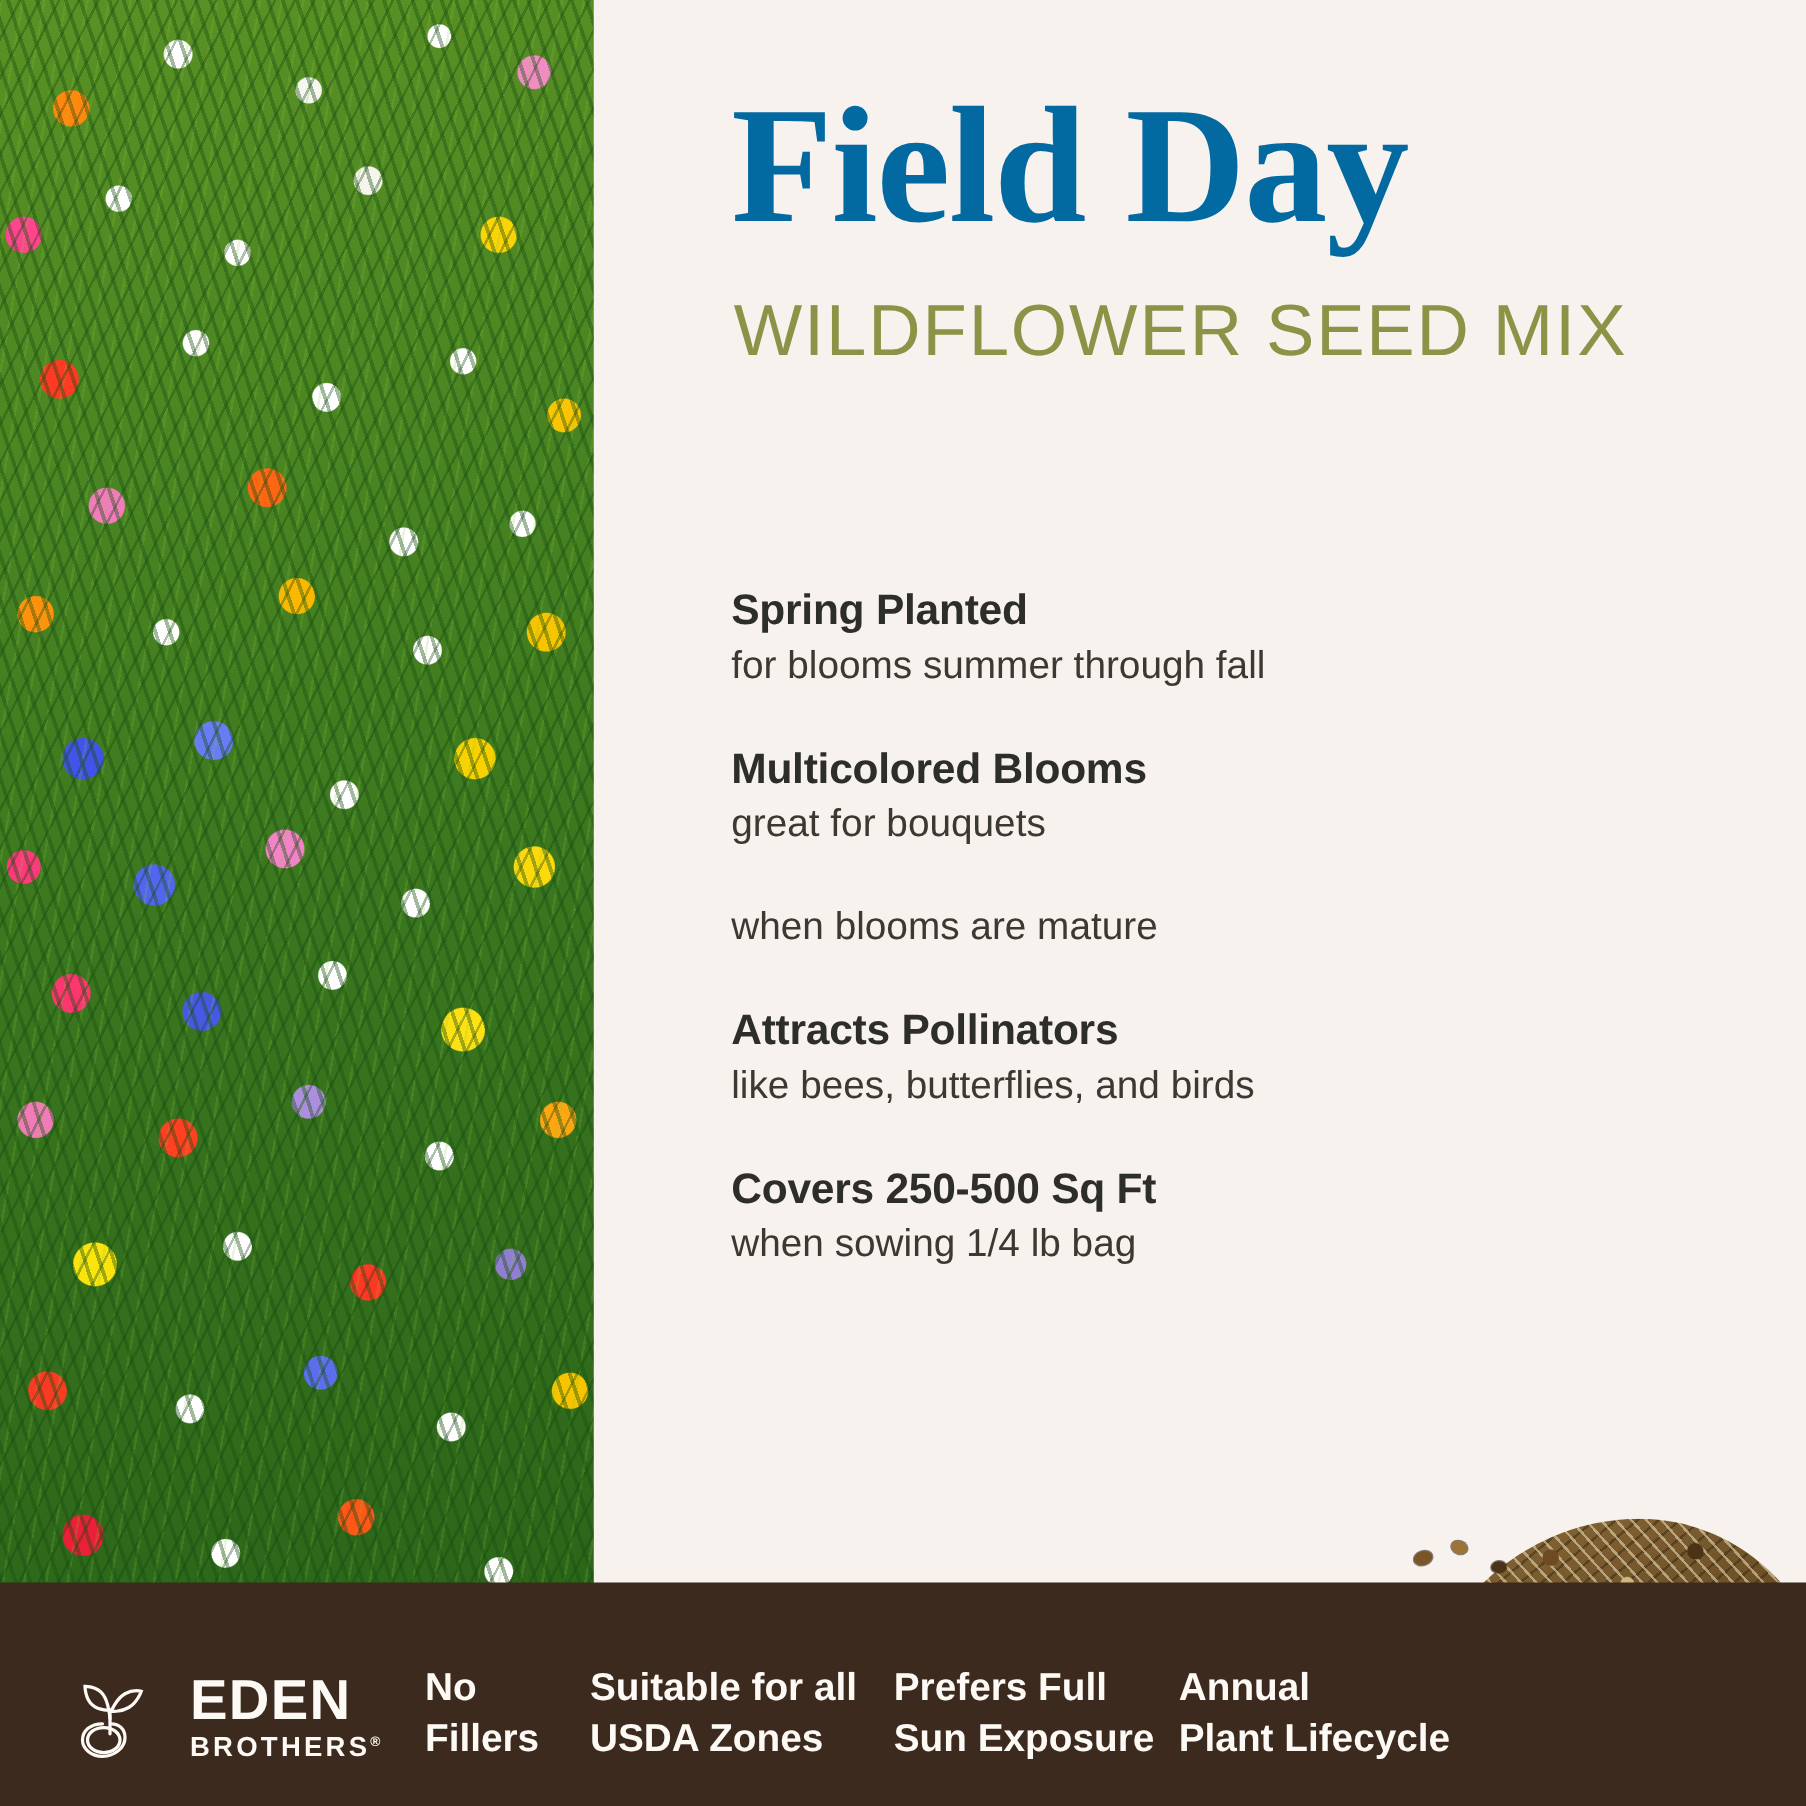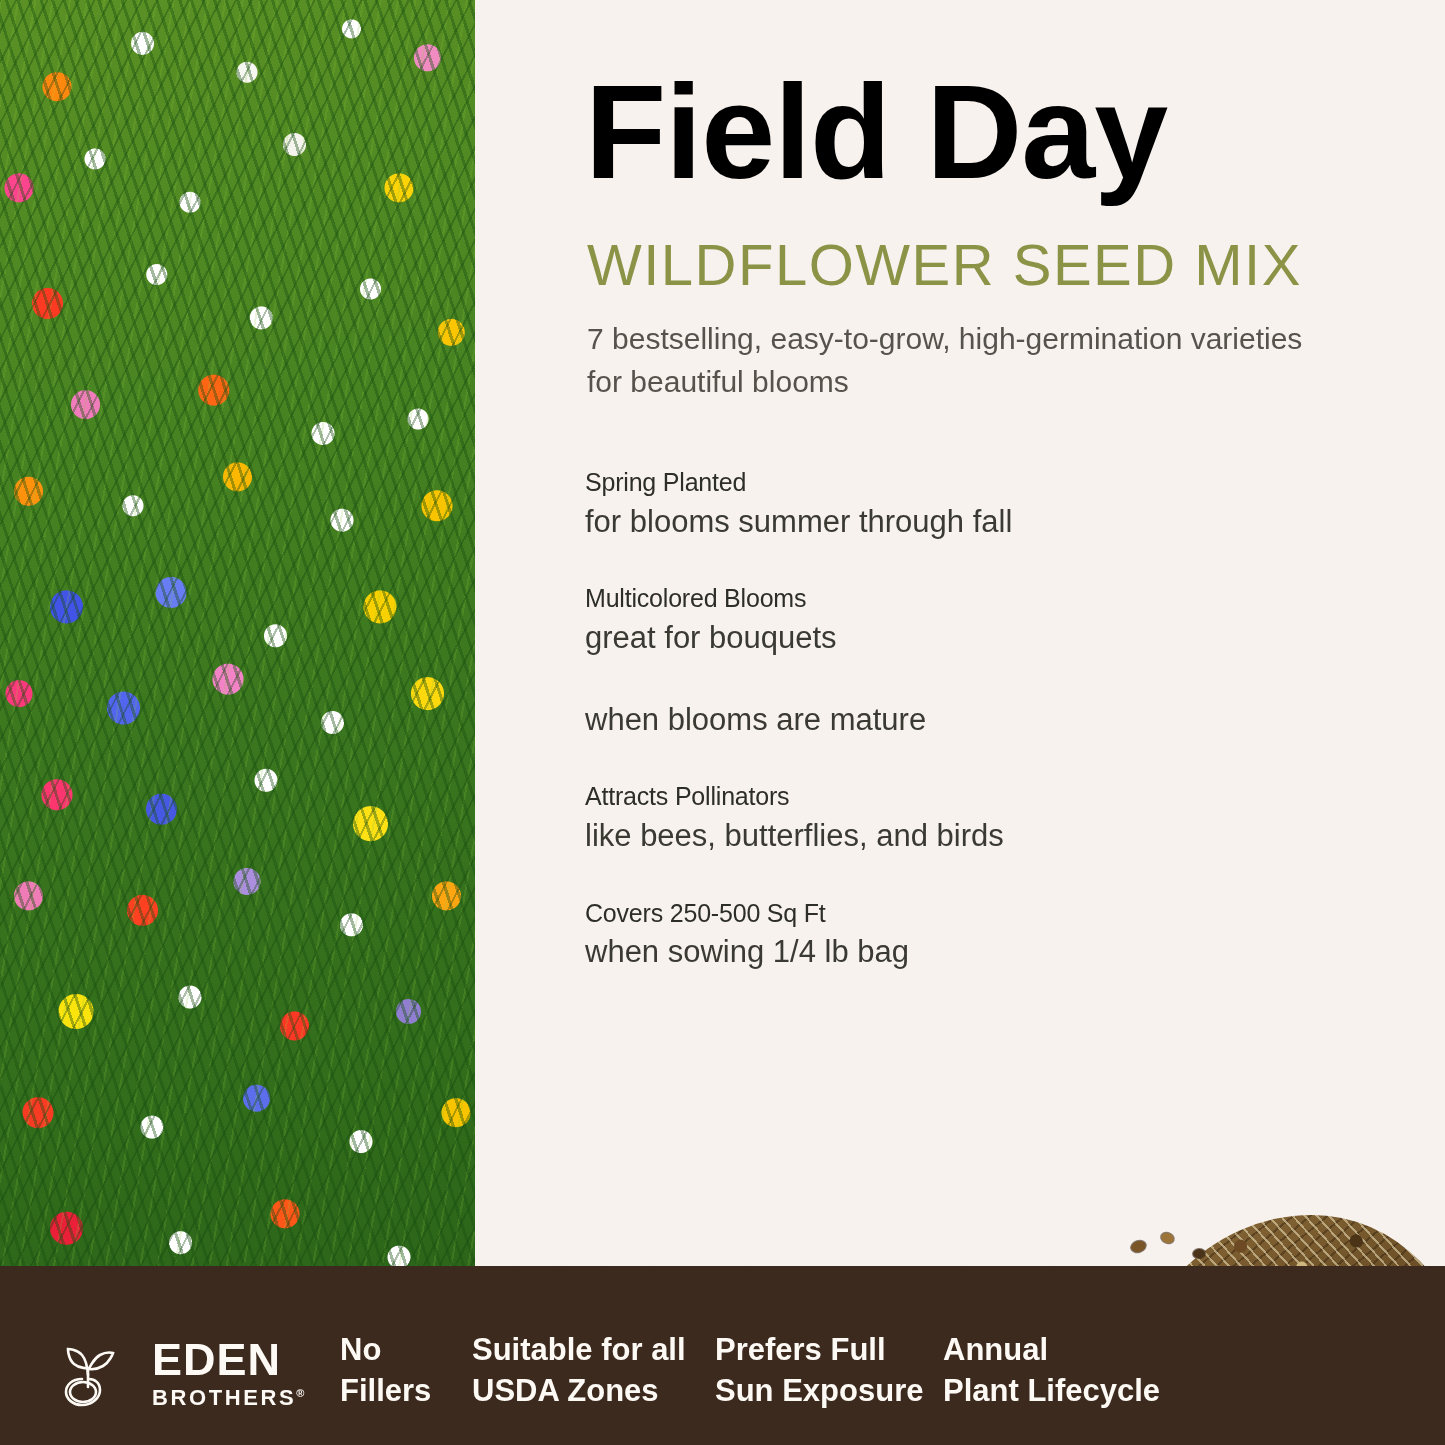--- a/index.html
+++ b/index.html
@@ -87,38 +87,38 @@
       repeating-linear-gradient(-63deg, rgba(22,66,18,.34) 0 2px, rgba(110,165,52,0) 2px 14px),
       repeating-linear-gradient(100deg, rgba(140,195,70,.18) 0 2px, rgba(0,0,0,0) 2px 17px);
   }
 
   
   .content{position:absolute;left:475px;top:0;width:970px;height:1445px;}
 
   .title{
     position:absolute;left:110px;top:68px;
     font-size:133px;line-height:.97;font-weight:bold;
-    color:#000000;letter-spacing:-1px;
-    font-family:Liberation Sans, sans-serif;
+    color:#0369a1;letter-spacing:-1px;
+    font-family:Liberation Serif, serif;
   }
   .subtitle{
     position:absolute;left:112px;top:236px;
     font-size:58px;line-height:1;font-weight:400;
     color:#8b9446;letter-spacing:1.5px;
     font-family:"Liberation Sans", sans-serif;
   }
   .tagline{
     position:absolute;left:112px;top:318px;width:740px;
     font-size:30px;line-height:1.42;color:#56534c;font-weight:400;
   }
 
   .features{position:absolute;left:110px;top:468px;width:760px;}
   .feature{margin-bottom:44px;}
   .feature:last-child{margin-bottom:0;}
-  .f-head{font-size:25px;font-weight:normal;color:#2e2e28;line-height:1.18;letter-spacing:-.2px;}
+  .f-head{font-size:34px;font-weight:bold;color:#2e2e28;line-height:1.18;letter-spacing:-.2px;}
   .f-sub{font-size:31px;font-weight:400;color:#3a3a33;line-height:1.22;margin-top:5px;}
 
   
   .seedpile{
     position:absolute;right:0;bottom:0;width:330px;height:300px;
     overflow:hidden;pointer-events:none;
   }
   .seedpile .mound{
     position:absolute;right:-20px;bottom:-30px;width:340px;height:260px;
     border-radius:56% 46% 8% 8% / 78% 62% 8% 8%;
@@ -179,21 +179,20 @@
 <div id="root">
 
   <div class="photo">
     <div class="photo-noise"></div>
   </div>
 
   <div class="content">
 
     <div class="title">Field Day</div>
     <div class="subtitle">WILDFLOWER SEED MIX</div>
-    <div class="tagline">7 bestselling, easy-to-grow, high-germination varieties for beautiful blooms</div>
 
     <div class="features">
       <div class="feature">
         <div class="f-head">Spring Planted</div>
         <div class="f-sub">for blooms summer through fall</div>
       </div>
       <div class="feature">
         <div class="f-head">Multicolored Blooms</div>
         <div class="f-sub">great for bouquets</div>
       </div>

